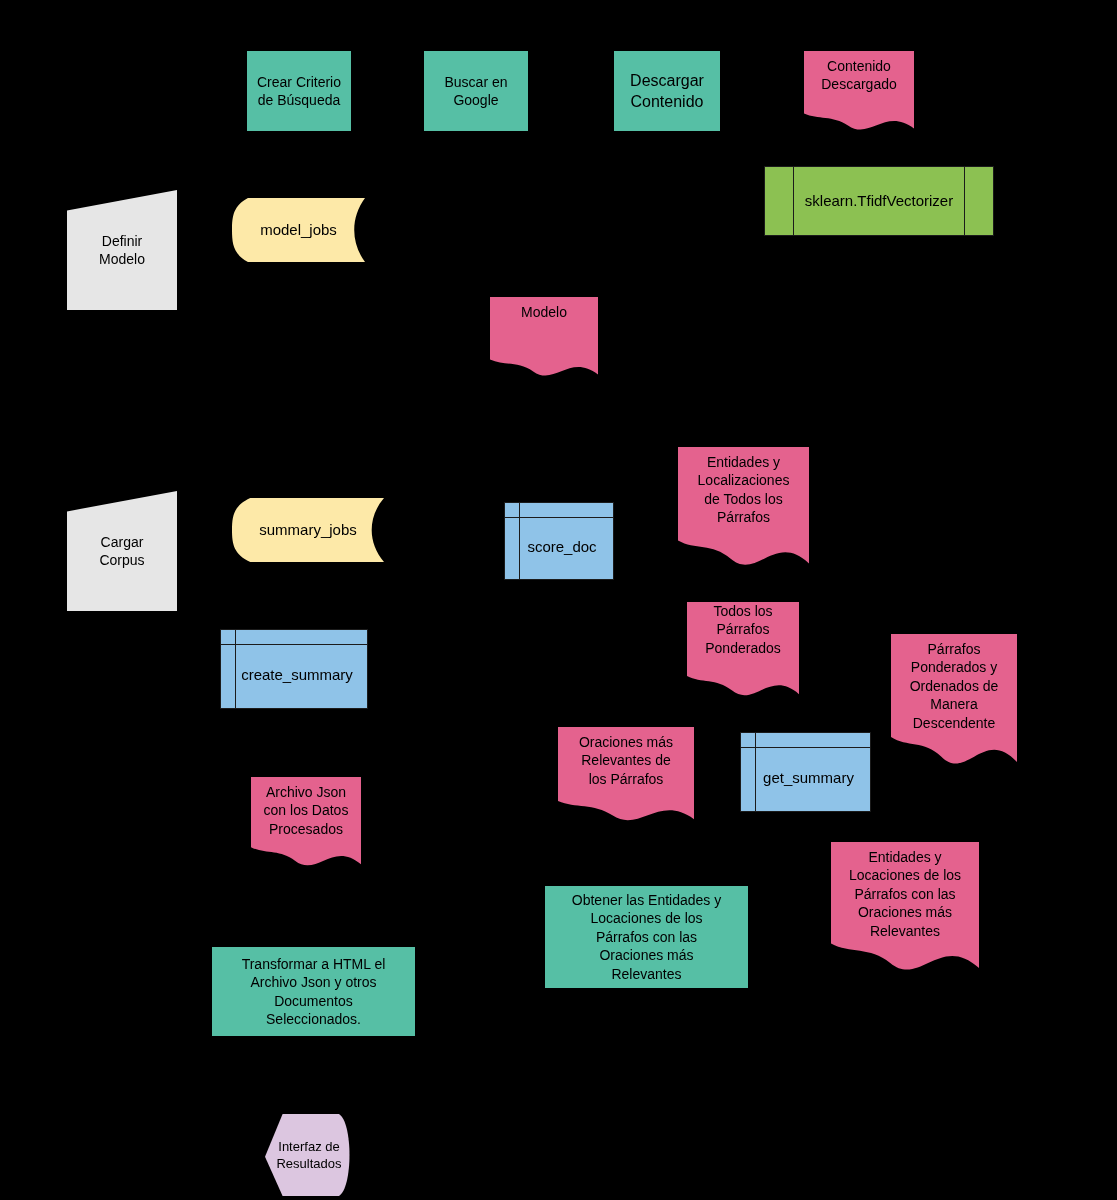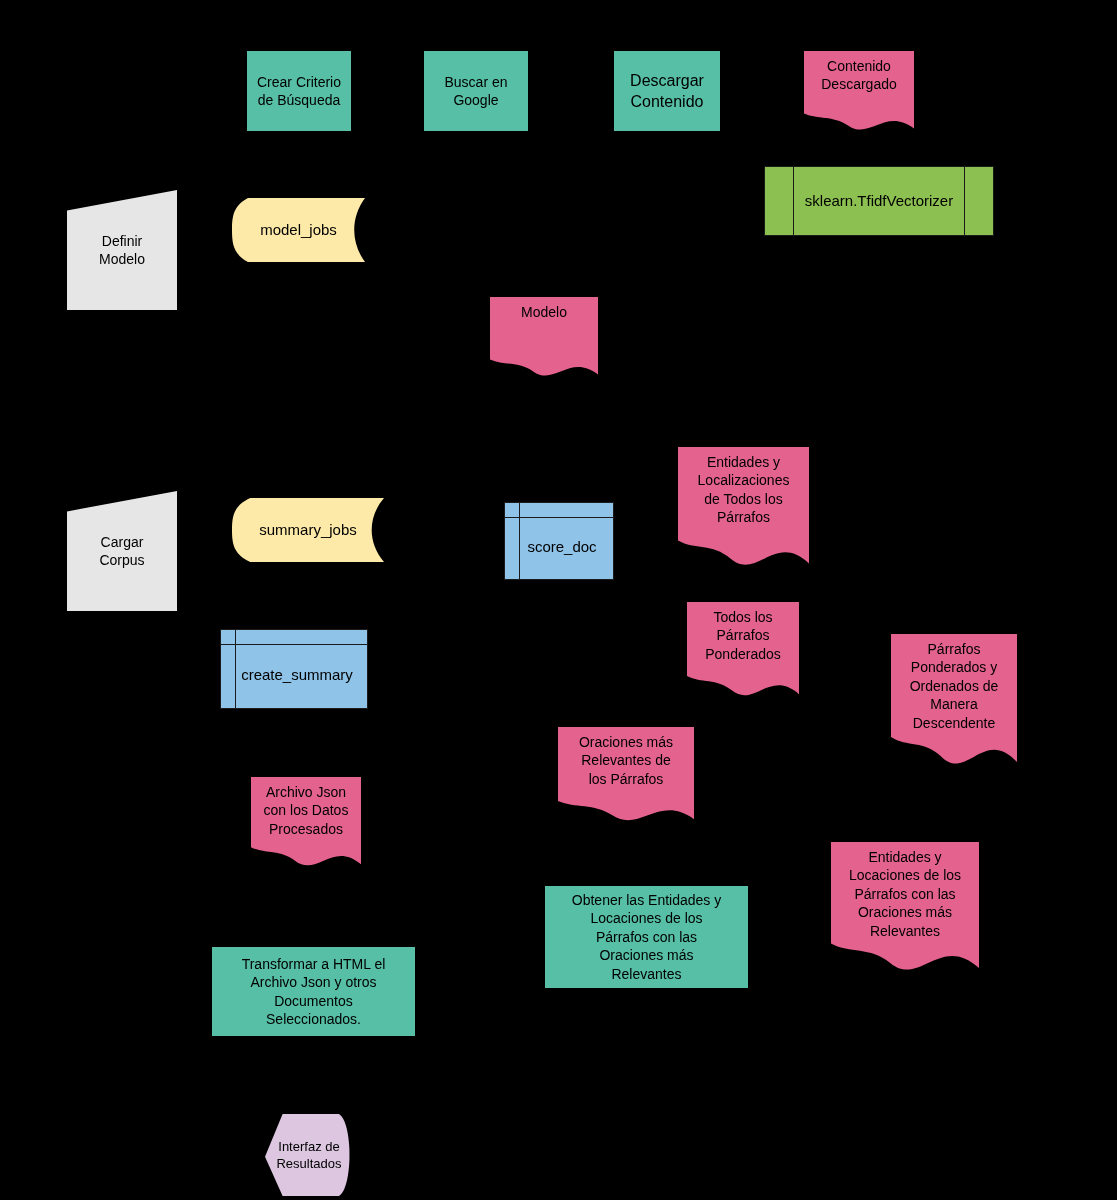--- a/index.html
+++ b/index.html
@@ -137,36 +137,37 @@
     <div class="node shape-manual" style="left: 67px; top: 467px; width: 110px; height: 120px; font-size: 14px;"><svg class="man-svg" viewBox="0 0 110 120" preserveAspectRatio="none">
         <path d="M0,20.400000000000002 L110,0 L110,120 L0,120 Z" fill="#E6E6E6"></path>
       </svg><span class="man-label">Cargar
 Corpus</span></div>
     <div class="node shape-tape" style="left: 232px; top: 474px; width: 152px; height: 64px; font-size: 15px;"><svg class="tape-svg" viewBox="0 0 152 64" preserveAspectRatio="none">
         <path d="M18.24,0 L152,0 C135.584,19.2 135.584,44.8 152,64 L18.24,64 C1.8239999999999998,56.32 0,46.08 0,32 C0,17.92 1.8239999999999998,7.68 18.24,0 Z" fill="#FDE9A8"></path>
       </svg><span class="tape-label">summary_jobs</span></div>
     <div class="node shape-store" style="left: 504px; top: 478px; width: 110px; height: 78px; font-size: 15px; background: rgb(143, 195, 232); border-color: rgb(27, 27, 27);"><span class="vline"></span><span class="hline"></span><span class="st-label">score_doc</span></div>
     <div class="node shape-doc" style="left: 687px; top: 578px; width: 112px; height: 95px; font-size: 14px;"><svg class="doc-svg" viewBox="0 0 112 95" preserveAspectRatio="none">
         <path d="M0,0 L112,0 L112,92.14999999999999 C82.88,66.5 67.2,106.4 44.800000000000004,88.35000000000001 C29.12,76 14.56,81.7 0,74.10000000000001 Z" fill="#E4628E"></path>
-      </svg><div class="doc-label" style="display: flex; align-items: flex-start; justify-content: center; height: 100%; padding-top: 6px; box-sizing: border-box;"><span class="doc-label">Todos los
+      </svg><div class="doc-label" style="display: flex; align-items: flex-start; justify-content: center; height: 100%; box-sizing: border-box;"><span class="doc-label">Todos los
 Párrafos
 Ponderados</span></div></div>
     <div class="node shape-store" style="left: 220px; top: 605px; width: 148px; height: 80px; font-size: 15px; background: rgb(143, 195, 232); border-color: rgb(27, 27, 27);"><span class="vline"></span><span class="hline"></span><span class="st-label">create_summary</span></div>
     <div class="node shape-doc" style="left: 891px; top: 610px; width: 126px; height: 132px; font-size: 14px;"><svg class="doc-svg" viewBox="0 0 126 132" preserveAspectRatio="none">
         <path d="M0,0 L126,0 L126,128.04 C93.24,92.39999999999999 75.6,147.84 50.400000000000006,122.76 C32.76,105.60000000000001 16.38,113.52 0,102.96000000000001 Z" fill="#E4628E"></path>
       </svg><div class="doc-label" style="display: flex; align-items: flex-start; justify-content: center; height: 100%; padding-top: 6px; box-sizing: border-box;"><span class="doc-label">Párrafos
 Ponderados y
 Ordenados de
 Manera
 Descendente</span></div></div>
     <div class="node shape-doc" style="left: 558px; top: 703px; width: 136px; height: 95px; font-size: 14px;"><svg class="doc-svg" viewBox="0 0 136 95" preserveAspectRatio="none">
         <path d="M0,0 L136,0 L136,92.14999999999999 C100.64,66.5 81.6,106.4 54.400000000000006,88.35000000000001 C35.36,76 17.68,81.7 0,74.10000000000001 Z" fill="#E4628E"></path>
       </svg><div class="doc-label" style="display: flex; align-items: flex-start; justify-content: center; height: 100%; padding-top: 6px; box-sizing: border-box;"><span class="doc-label">Oraciones más
 Relevantes de
 los Párrafos</span></div></div>
+    <div class="node shape-store" style="left: 740px; top: 708px; width: 131px; height: 80px; font-size: 15px; background: rgb(143, 195, 232); border-color: rgb(27, 27, 27);"><span class="vline"></span><span class="hline"></span><span class="st-label">get_summary</span></div>
     <div class="node shape-doc" style="left: 251px; top: 753px; width: 110px; height: 90px; font-size: 14px;"><svg class="doc-svg" viewBox="0 0 110 90" preserveAspectRatio="none">
         <path d="M0,0 L110,0 L110,87.3 C81.4,62.99999999999999 66,100.80000000000001 44,83.7 C28.6,72 14.3,77.4 0,70.2 Z" fill="#E4628E"></path>
       </svg><div class="doc-label" style="display: flex; align-items: flex-start; justify-content: center; height: 100%; padding-top: 6px; box-sizing: border-box;"><span class="doc-label">Archivo Json
 con los Datos
 Procesados</span></div></div>
     <div class="node shape-doc" style="left: 831px; top: 818px; width: 148px; height: 130px; font-size: 14px;"><svg class="doc-svg" viewBox="0 0 148 130" preserveAspectRatio="none">
         <path d="M0,0 L148,0 L148,126.1 C109.52,91 88.8,145.60000000000002 59.2,120.9 C38.480000000000004,104 19.240000000000002,111.8 0,101.4 Z" fill="#E4628E"></path>
       </svg><div class="doc-label" style="display: flex; align-items: flex-start; justify-content: center; height: 100%; padding-top: 6px; box-sizing: border-box;"><span class="doc-label">Entidades y
 Locaciones de los
 Párrafos con las

